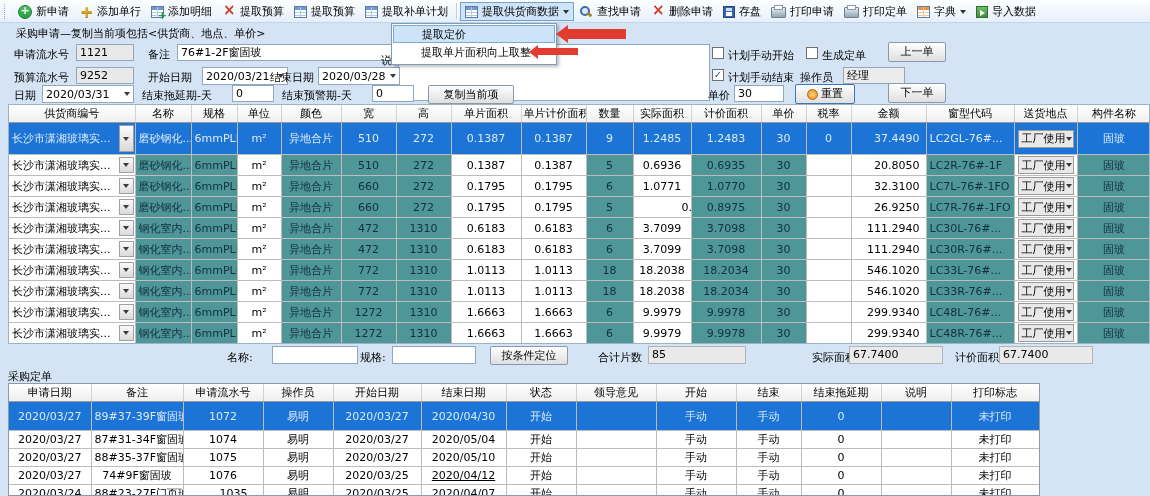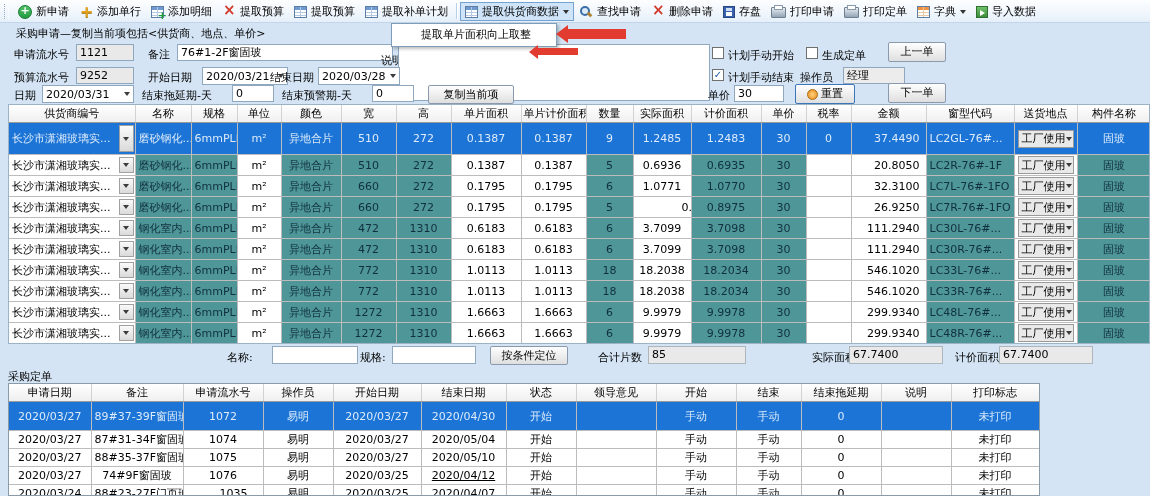--- a/index.html
+++ b/index.html
@@ -661,16 +661,17 @@
           <td class="c-white" style="height: 18px;"></td>
           <td class="c-white" style="height: 18px;"></td>
           <td class="c-white" style="height: 18px;"></td>
           <td class="c-white" style="height: 18px;"></td>
         </tr>
       </tbody>
     </table>
   </div>
 
 <div class="menu">
+    <div class="menu-item hl">提取定价</div>
     <div class="menu-item">提取单片面积向上取整</div>
   </div>
 <div class="arrowL a1"></div>
 <div class="arrowL a2"></div>
 
 </body></html>

